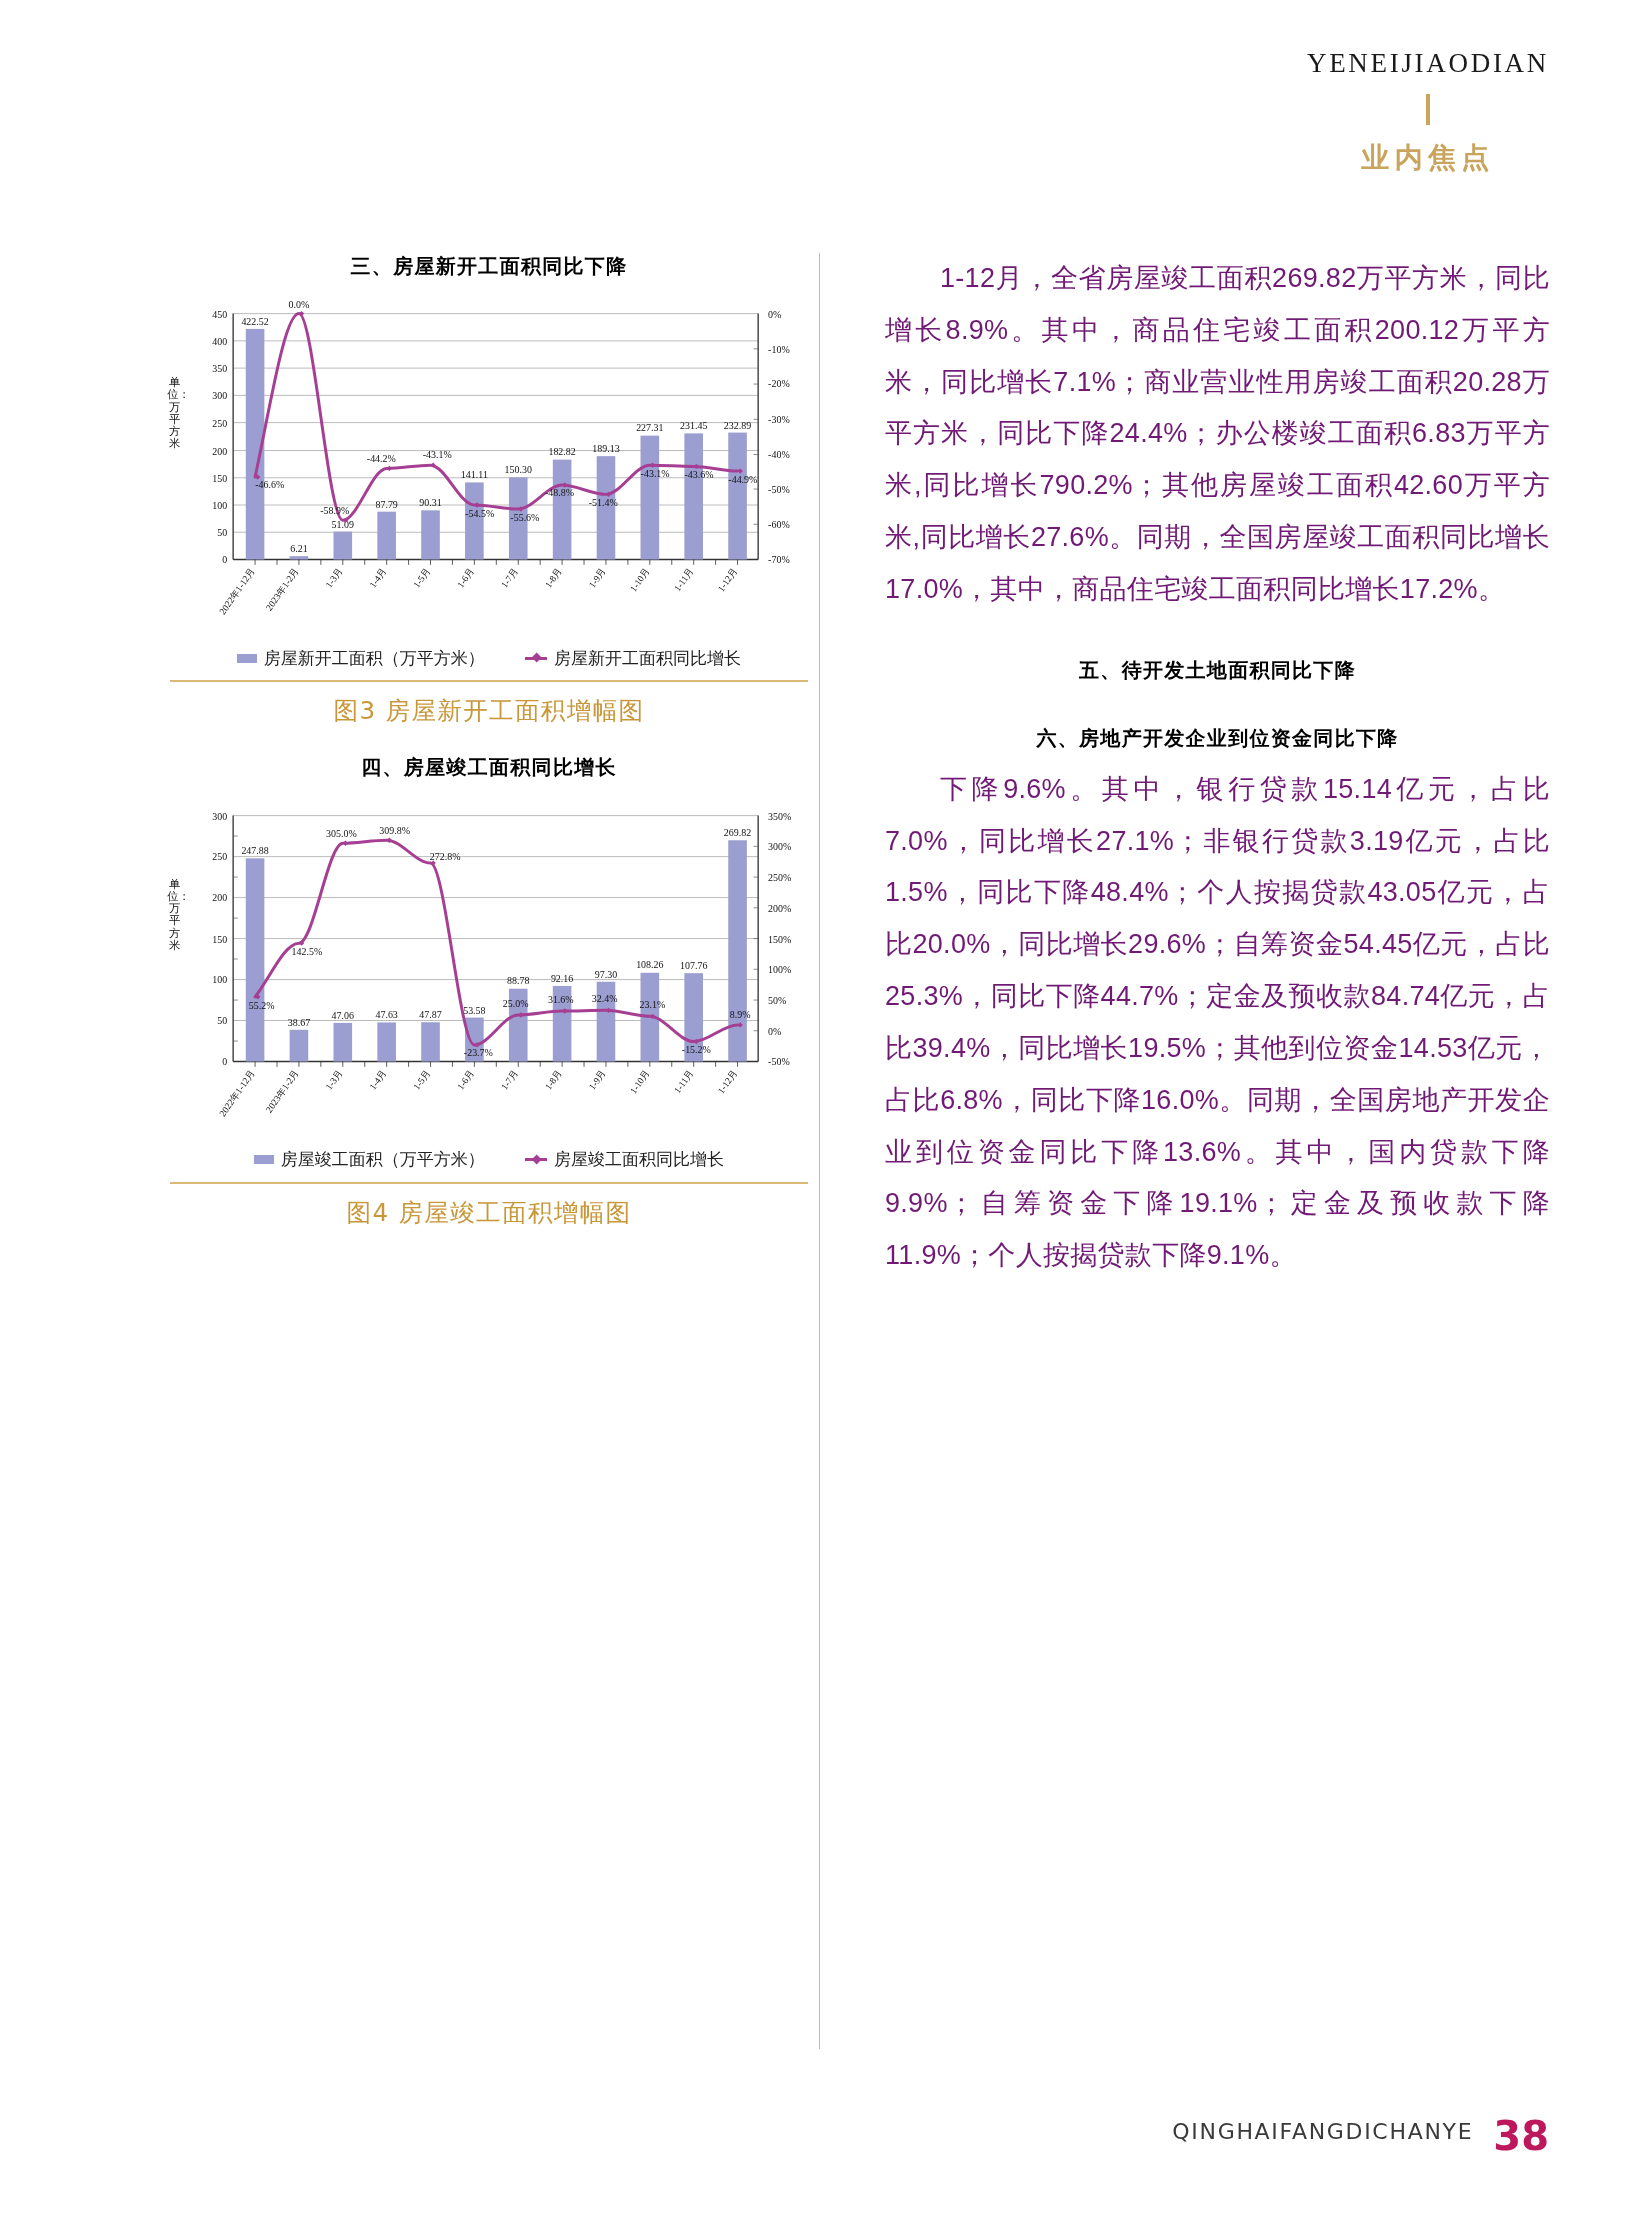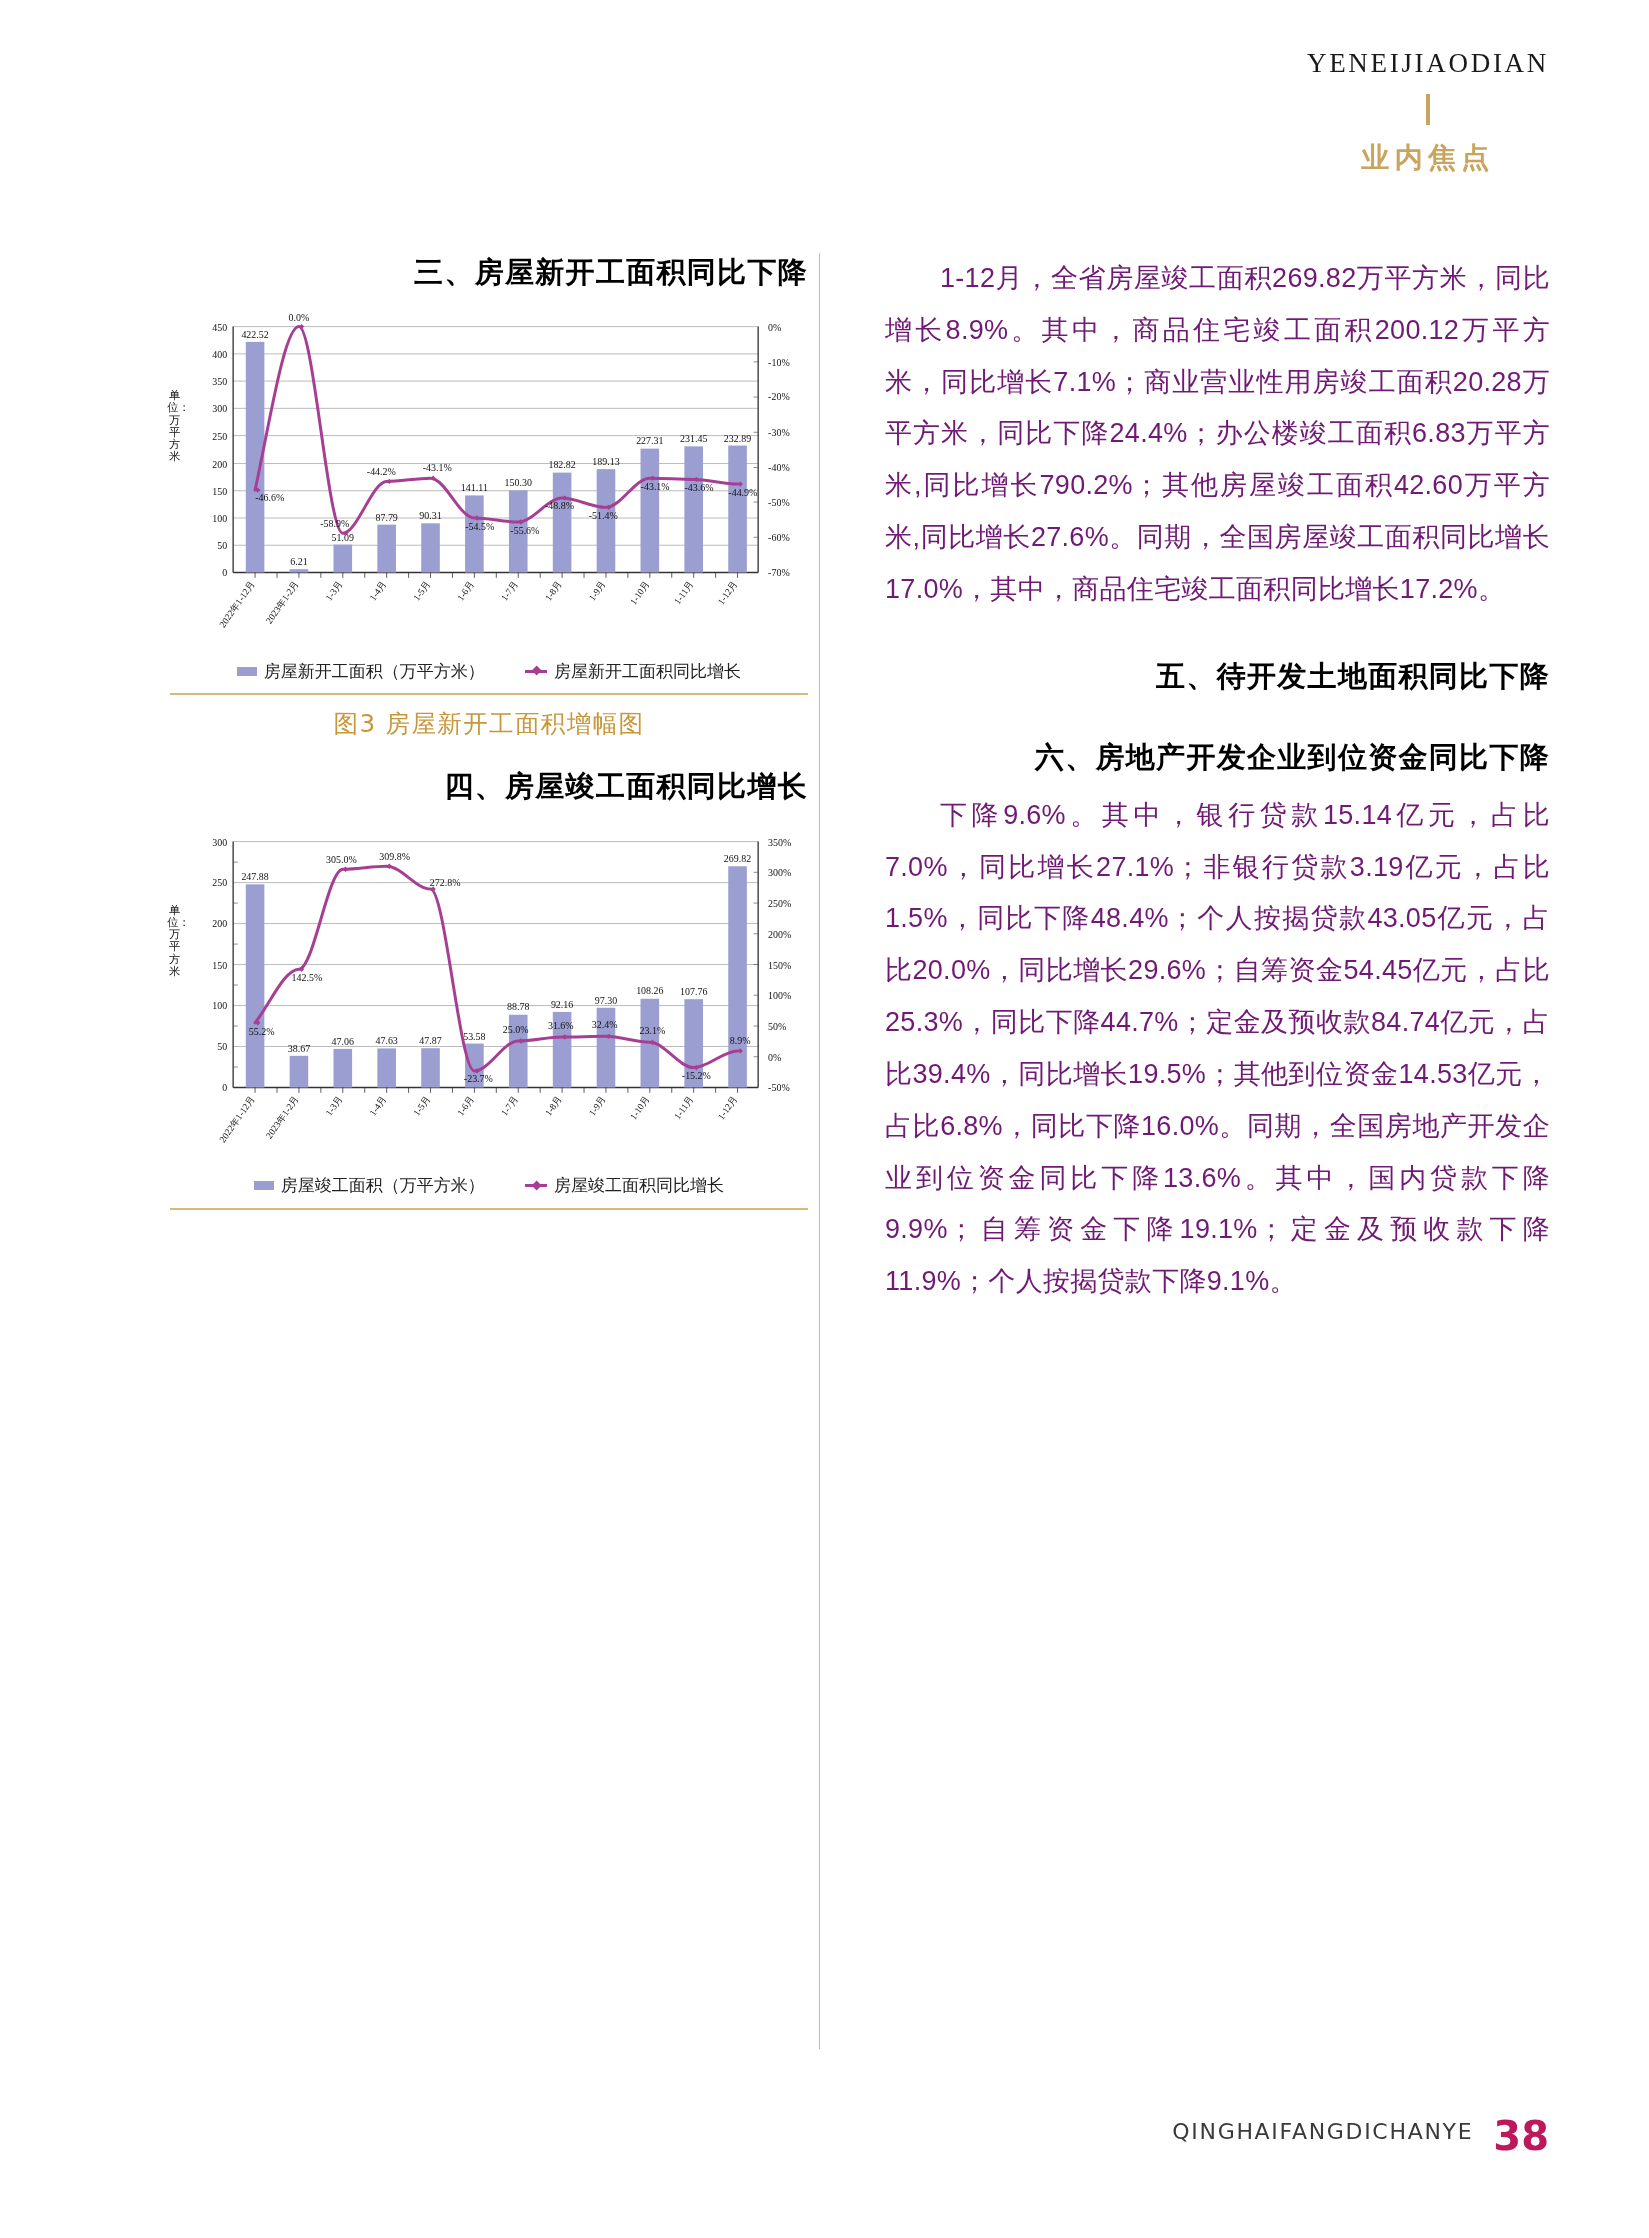--- a/index.html
+++ b/index.html
@@ -33,22 +33,22 @@
   .col{position:absolute;top:253px;}
   .col-left{left:170px;width:638px;}
   .col-right{left:885px;width:665px;}
   .divider{
     position:absolute;left:819px;top:253px;width:1.3px;height:1796px;
     background:#bdbdbd;
   }
 
   h2.section{
     font-family:"DejaVu Sans","Liberation Sans",sans-serif;
-    font-weight:bold;font-size:29px;color:#000;
-    margin:0 0 17.3px 0;text-align:right;letter-spacing:1.3px;
+    font-weight:bold;font-size:20px;color:#000;
+    margin:0 0 17.3px 0;text-align:center;letter-spacing:1.3px;
   }
 
   p.body{
     font-family:Liberation Sans, sans-serif;
     font-size:27px;line-height:1.92;color:#701a75;
     margin:0 0 6.7px 0;text-align:justify;text-justify:inter-ideograph;
     text-indent:55px;
     letter-spacing:0.3px;
   }
 
@@ -473,20 +473,21 @@
             </div>
             <div class="item">
               <span class="swatch-line"></span>
               <span class="lbl">房屋竣工面积同比增长</span>
             </div>
           </div>
         </div>
       </div>
 
       <div class="caption-rule"></div>
+      <div class="caption">图4 房屋竣工面积增幅图</div>
     </div>
 
   </div>
 
   <div class="col col-right">
 
     <p class="body">1-12月，全省房屋竣工面积269.82万平方米，同比增长8.9%。其中，商品住宅竣工面积200.12万平方米，同比增长7.1%；商业营业性用房竣工面积20.28万平方米，同比下降24.4%；办公楼竣工面积6.83万平方米,同比增长790.2%；其他房屋竣工面积42.60万平方米,同比增长27.6%。同期，全国房屋竣工面积同比增长17.0%，其中，商品住宅竣工面积同比增长17.2%。</p>
 
     <h2 class="section" style="margin-top:41px;margin-bottom:5px;">五、待开发土地面积同比下降</h2>
 

